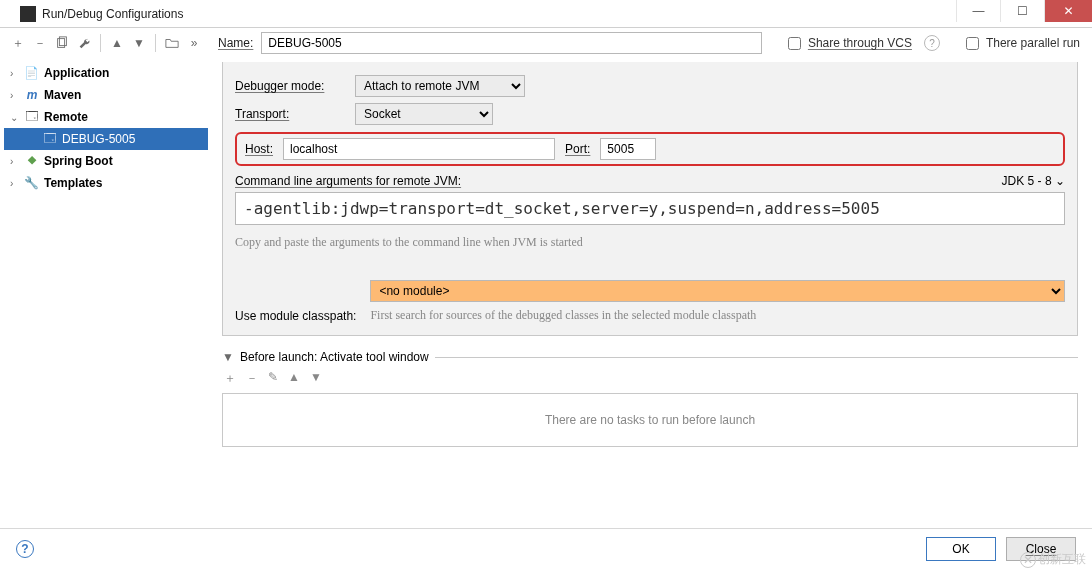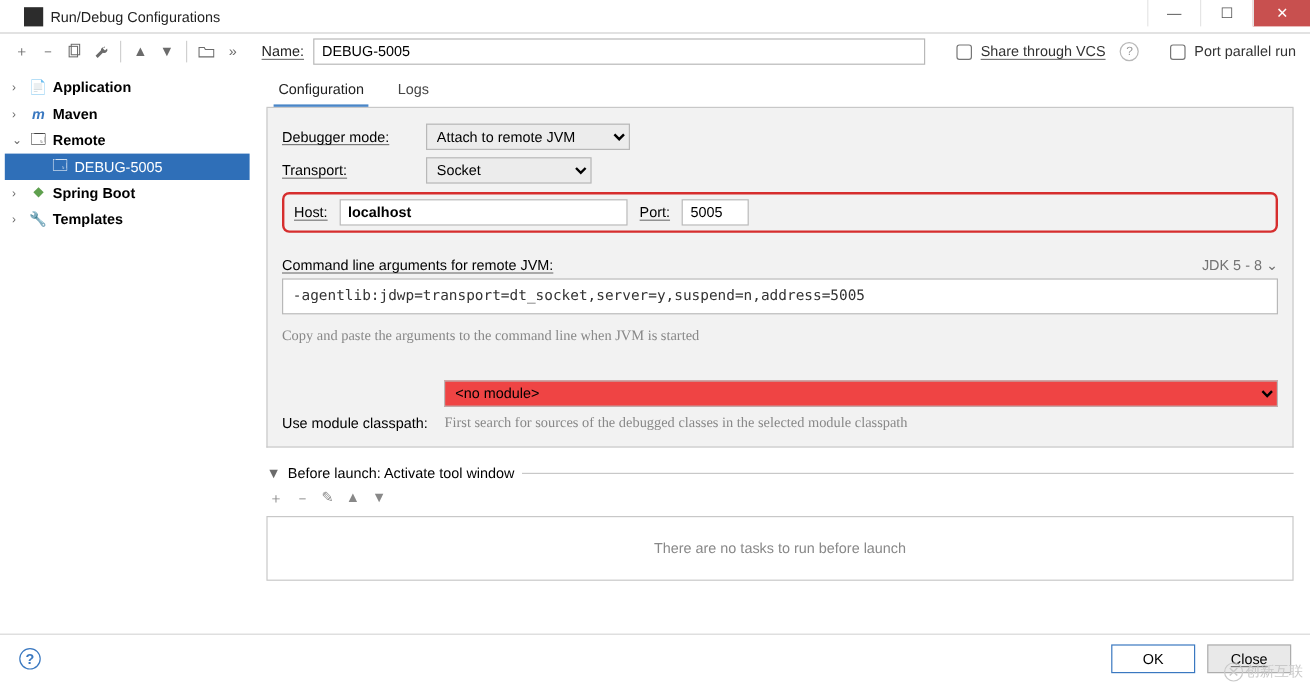--- a/index.html
+++ b/index.html
@@ -34,26 +34,26 @@
   .right { flex:1; padding:4px 14px 10px 14px; display:flex; flex-direction:column; }
   .tabs { display:flex; border-bottom:1px solid #c8c8c8; height:28px; align-items:flex-end; gap:20px; padding-left:6px;}
   .tab { padding:6px 4px; color:#444; border-bottom:2px solid transparent; }
   .tab.active { border-bottom:2px solid #4a86c7; color:#222;}
   .panel { background:#f2f2f2; border:1px solid #c8c8c8; border-top:none; padding:10px 12px 12px 12px; }
   .row { display:flex; align-items:center; height:28px; gap:10px;}
   .row .l { width:110px; }
   select { height:22px; border:1px solid #b8b8b8; background:#ececec; padding:0 4px; }
   .redbox { border:2px solid #d62e2e; border-radius:6px; padding:4px 8px; display:flex; align-items:center; gap:10px; margin:4px 0 8px 0;}
   .redbox input { background:#fff; }
-  .cmdline-head { display:flex; justify-content:space-between; align-items:flex-end; margin-top:4px;}
-  .jdklink { color:#737373;margin-top:12px; }
-  .cmdbox { border:1px solid #b8b8b8; background:#fff; padding:6px 8px; font-family:Consolas,monospace; font-size:12px; color:#333; margin-top:4px; min-height:30px;}
+  .cmdline-head { display:flex; justify-content:space-between; align-items:center; margin-top:4px;}
+  .jdklink { color:#000000; }
+  .cmdbox { border:1px solid #b8b8b8; background:#fff; padding:6px 8px; font-family:Consolas,monospace; font-size:16px; color:#333; margin-top:4px; min-height:30px;}
   .hint { color:#888; margin-top:10px;font-family:Liberation Serif, serif; }
   .modrow { display:flex; align-items:flex-end; gap:14px; margin-top:30px; }
-  .modrow select { flex:1; width:100%; background:#ef4444;}
+  .modrow select { flex:1; width:100%; background:#fdba74;}
   .section { margin-top:14px; }
   .sechead { display:flex; align-items:center; gap:6px; }
   .sechead .line { flex:1; height:1px; background:#c8c8c8; }
   .minitb { display:flex; gap:10px; padding:6px 2px; color:#888; }
   .taskbox { border:1px solid #c8c8c8; background:#fff; height:54px; display:flex; align-items:center; justify-content:center; color:#888;text-align:center; }
   .footer { position:absolute; bottom:0; left:0; right:0; height:40px; border-top:1px solid #d8d8d8; display:flex; align-items:center; padding:0 16px; justify-content:space-between;}
   .btn { min-width:70px; height:24px; border:1px solid #adadad; background:#e9e9e9; padding:0 14px;}
   .btn.primary { border:1px solid #3a78c0; background:#fff;}
   .helpcircle { width:18px;height:18px;border:1.5px solid #3a78c0;border-radius:50%;color:#3a78c0;display:flex;align-items:center;justify-content:center;font-weight:700;}
   .watermark { position:absolute; right:6px; bottom:0px; font-size:12px; color:#c9c9c9; display:flex; align-items:center; gap:2px;}
@@ -101,21 +101,21 @@
     <div class="namecol">
       <span class="lbl"><span class="und">Name:</span></span>
       <input class="text name-input" value="DEBUG-5005" style="">
       <label class="cbx">
           <input type="checkbox" style=""> 
           <span class="und">Share through VCS</span>
         </label>
       <span class="help">?</span>
       <label class="cbx">
           <input type="checkbox" style=""> 
-          <span>Port parallel run</span>
+          <span>There parallel run</span>
         </label>
     </div>
   </div>
 
   <div class="body">
     <div class="tree">
       <div class="node">
           <span class="arrow">›</span>
           <span class="nicon">📄</span>
           <span class="bold">Application</span>
@@ -140,37 +140,33 @@
           <span class="bold">Spring Boot</span>
         </div>
       <div class="node">
           <span class="arrow">›</span>
           <span class="nicon" style="color:#6b6b6b">🔧</span>
           <span class="bold">Templates</span>
         </div>
     </div>
 
     <div class="right">
-      <div class="tabs">
-        <div class="tab active">Configuration</div>
-        <div class="tab">Logs</div>
-      </div>
 
       <div class="panel">
         <div class="row">
           <span class="l"><span class="und">Debugger mode:</span></span>
           <select style="width:170px"><option>Attach to remote JVM</option></select>
         </div>
         <div class="row">
           <span class="l"><span class="und">Transport:</span></span>
           <select style="width:138px"><option>Socket</option></select>
         </div>
         <div class="redbox">
           <span><span class="und">Host:</span></span>
-          <input class="text" style="width: 240px; font-weight: bold;" value="localhost">
+          <input class="text" style="width: 272px;" value="localhost">
           <span><span class="und">Port:</span></span>
           <input class="text" style="width: 56px;" value="5005">
         </div>
 
         <div class="cmdline-head">
           <span><span class="und">Command line arguments for remote JVM:</span></span>
           <span class="jdklink"><span>JDK 5 - 8</span> ⌄</span>
         </div>
         <div class="cmdbox">-agentlib:jdwp=transport=dt_socket,server=y,suspend=n,address=5005</div>
         <div class="hint">Copy and paste the arguments to the command line when JVM is started</div>

